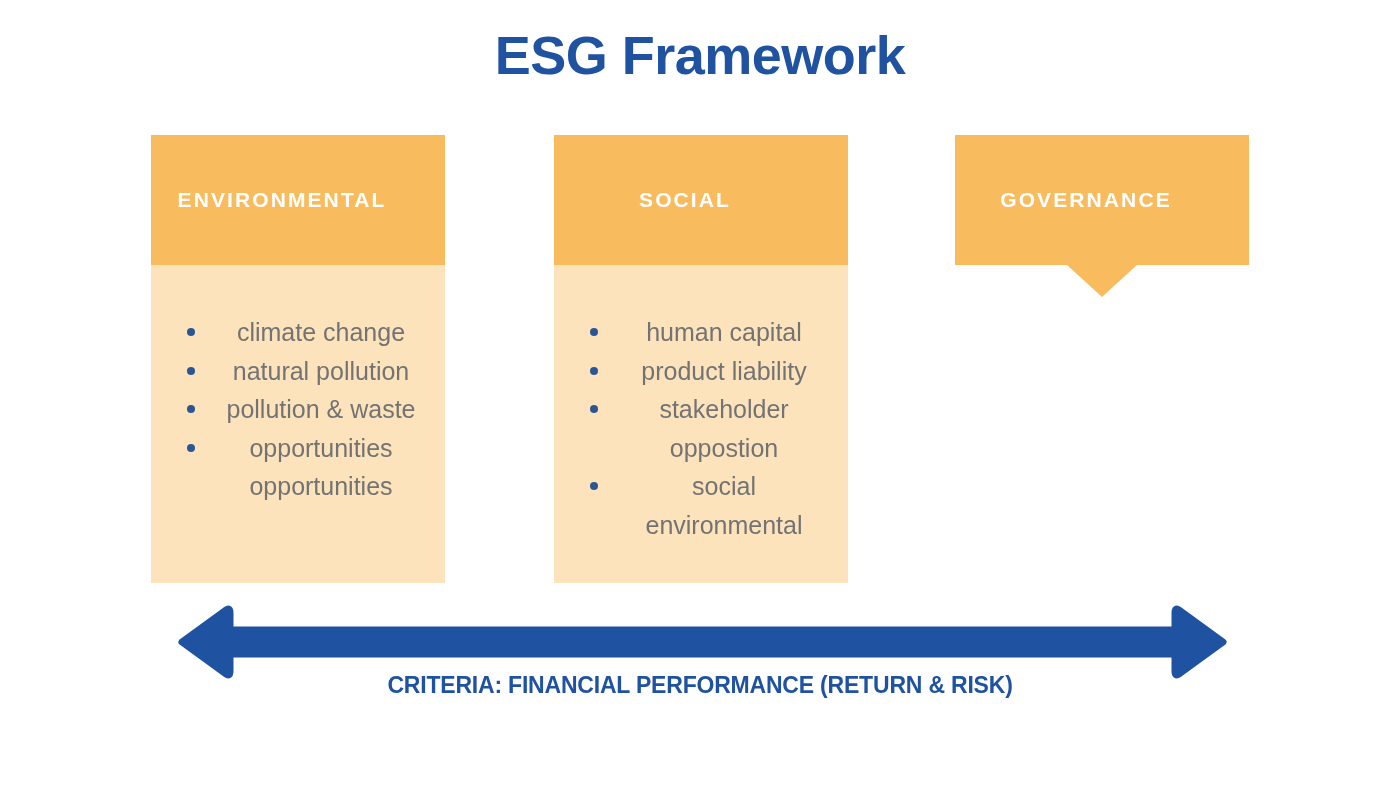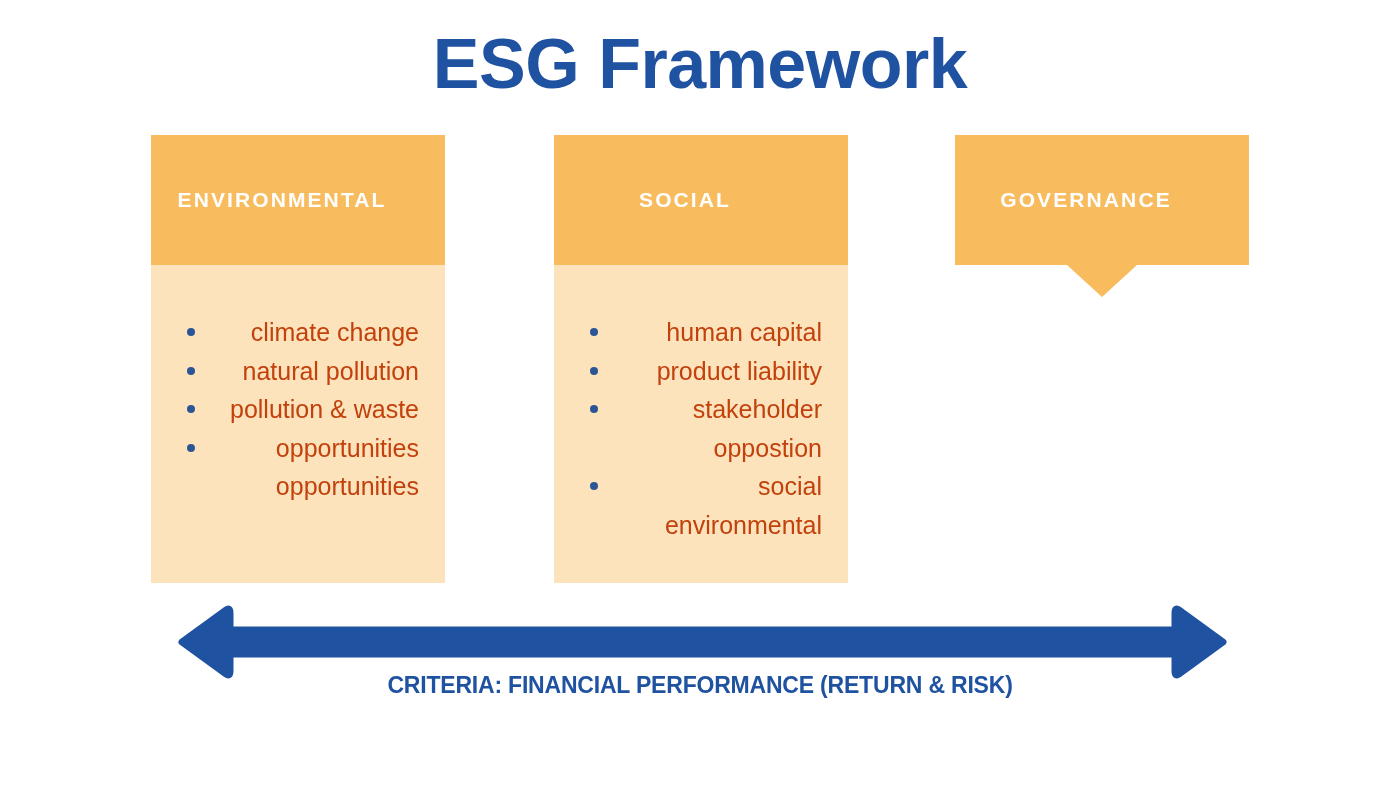--- a/index.html
+++ b/index.html
@@ -23,21 +23,21 @@
     background: #ffffff;
   }
 
   
   .page-title {
     position: absolute;
     left: 0;
     top: 26px;
     width: 1400px;
     text-align: center;
-    font-size: 70px;
+    font-size: 54px;
     font-weight: 700;
     letter-spacing: -0.5px;
     color: #1F52A0;
     line-height: 1.1;
     white-space: nowrap;
   }
 
   
   .pillars {
     position: absolute;
@@ -112,24 +112,24 @@
     left: 0;
     top: 48px;
     width: 294px;
     margin: 0;
     padding: 0;
     list-style: none;
   }
   .pillar-item {
     position: relative;
     display: block;
-    color: #c2410c;
+    color: #737373;
     font-size: 25px;
     line-height: 38.5px;
-    text-align: right;
+    text-align: center;
     padding: 0 26px 0 72px;
     box-sizing: border-box;
     word-wrap: break-word;
   }
   .pillar-item .bullet-dot {
     position: absolute;
     left: 36px;
     top: 15px;
     width: 8px;
     height: 8px;

